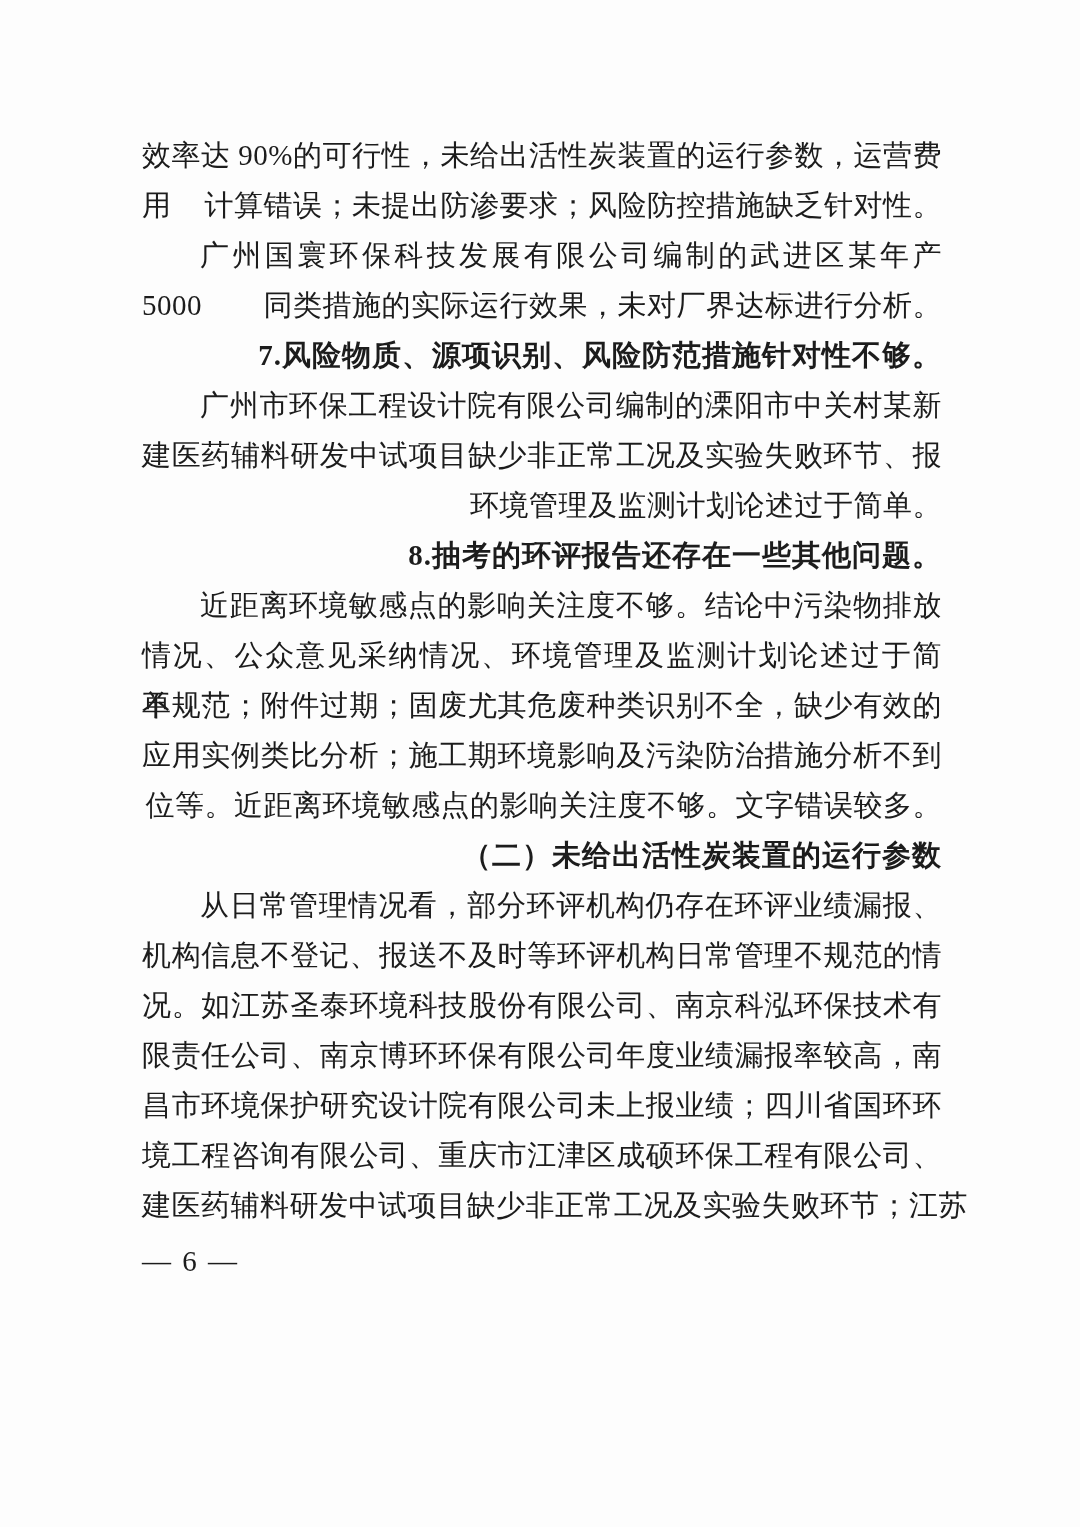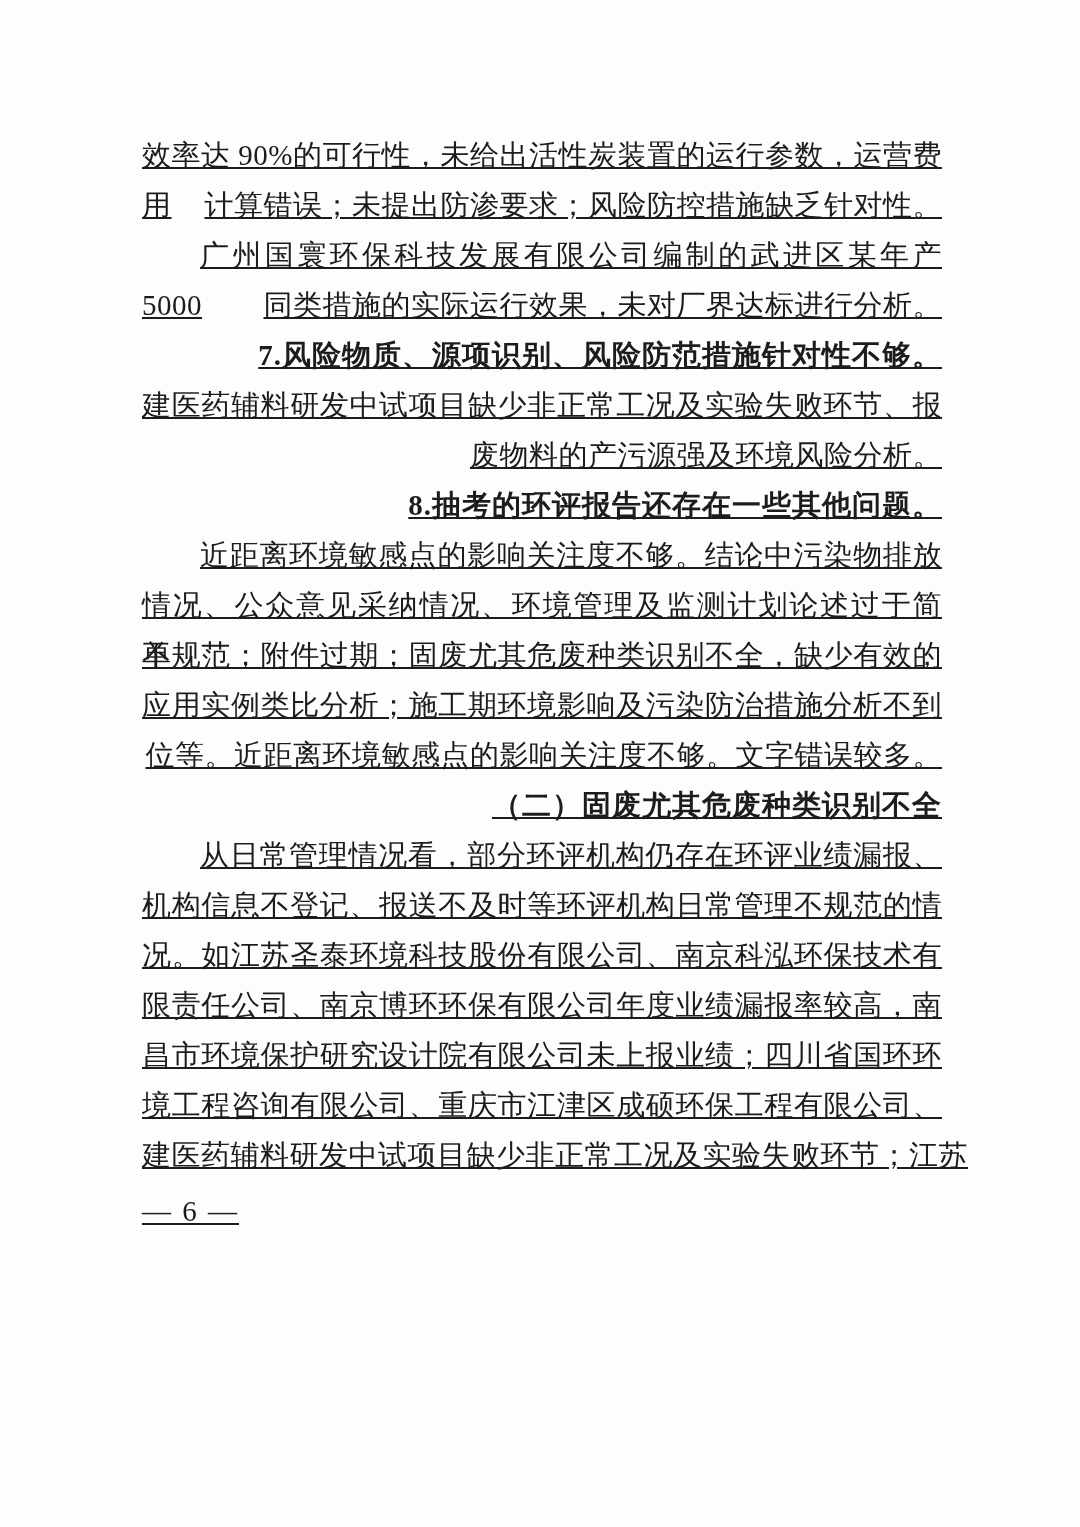--- a/index.html
+++ b/index.html
@@ -11,21 +11,20 @@
     height: 1527px;
     background: #fdfdfd;
     font-family: "Liberation Serif", serif;
     color: #1c1c1c;
     overflow: hidden;
   }
   .page {
     position: relative;
     width: 1080px;
     height: 1527px;
-    text-decoration: underline;
   }
   .content {
     padding: 130px 138px 0 142px; 
   }
   .line {
     height: 50px;
     line-height: 50px;
     font-size: 29px;
     letter-spacing: 0.5px;
     white-space: nowrap;
@@ -55,29 +54,30 @@
 </head>
 <body style="background: rgb(253, 253, 253); color: rgb(28, 28, 28);">
 
 <div class="page">
   <div class="content">
       <div class="line fill">效率达 90%的可行性，未给出活性炭装置的运行参数，运营费用</div>
       <div class="line">计算错误；未提出防渗要求；风险防控措施缺乏针对性。</div>
       <div class="line indent fill">广州国寰环保科技发展有限公司编制的武进区某年产 5000</div>
       <div class="line">同类措施的实际运行效果，未对厂界达标进行分析。</div>
       <div class="line indent bold">7.风险物质、源项识别、风险防范措施针对性不够。</div>
+      <div class="line indent fill">广州市环保工程设计院有限公司编制的溧阳市中关村某新</div>
       <div class="line fill">建医药辅料研发中试项目缺少非正常工况及实验失败环节、报</div>
-      <div class="line">废物料的产污源强及环境风险分析。</div>
+      <div class="line">环境管理及监测计划论述过于简单。</div>
       <div class="line indent bold">8.抽考的环评报告还存在一些其他问题。</div>
       <div class="line indent fill">近距离环境敏感点的影响关注度不够。结论中污染物排放</div>
       <div class="line fill">情况、公众意见采纳情况、环境管理及监测计划论述过于简单，</div>
       <div class="line fill">不规范；附件过期；固废尤其危废种类识别不全，缺少有效的</div>
       <div class="line fill">应用实例类比分析；施工期环境影响及污染防治措施分析不到</div>
       <div class="line">位等。近距离环境敏感点的影响关注度不够。文字错误较多。</div>
-      <div class="line indent bold">（二）固废尤其危废种类识别不全</div>
+      <div class="line indent bold">（二）未给出活性炭装置的运行参数</div>
       <div class="line indent fill">从日常管理情况看，部分环评机构仍存在环评业绩漏报、</div>
       <div class="line fill">机构信息不登记、报送不及时等环评机构日常管理不规范的情</div>
       <div class="line fill">况。如江苏圣泰环境科技股份有限公司、南京科泓环保技术有</div>
       <div class="line fill">限责任公司、南京博环环保有限公司年度业绩漏报率较高，南</div>
       <div class="line fill">昌市环境保护研究设计院有限公司未上报业绩；四川省国环环</div>
       <div class="line fill">境工程咨询有限公司、重庆市江津区成硕环保工程有限公司、</div>
       <div class="line">建医药辅料研发中试项目缺少非正常工况及实验失败环节；江苏</div>
     </div>
   <div class="footer">
     <span>— 6 —</span>

